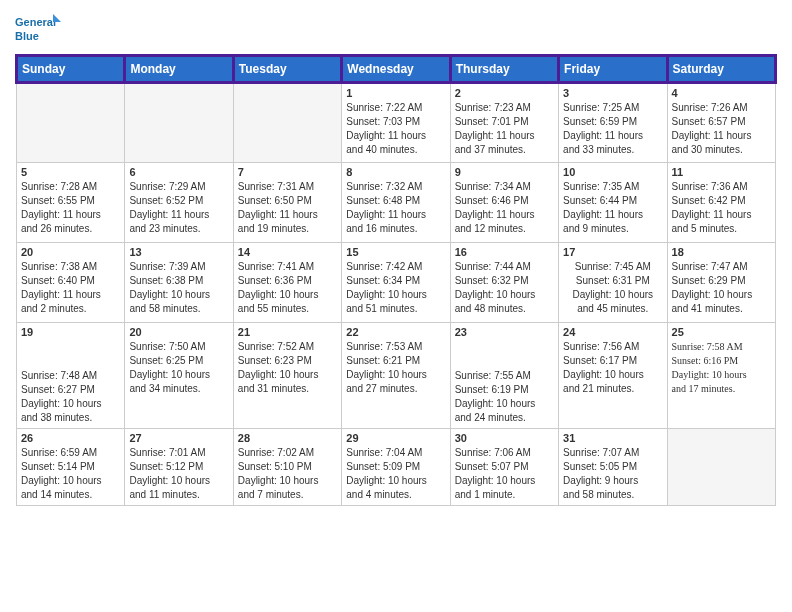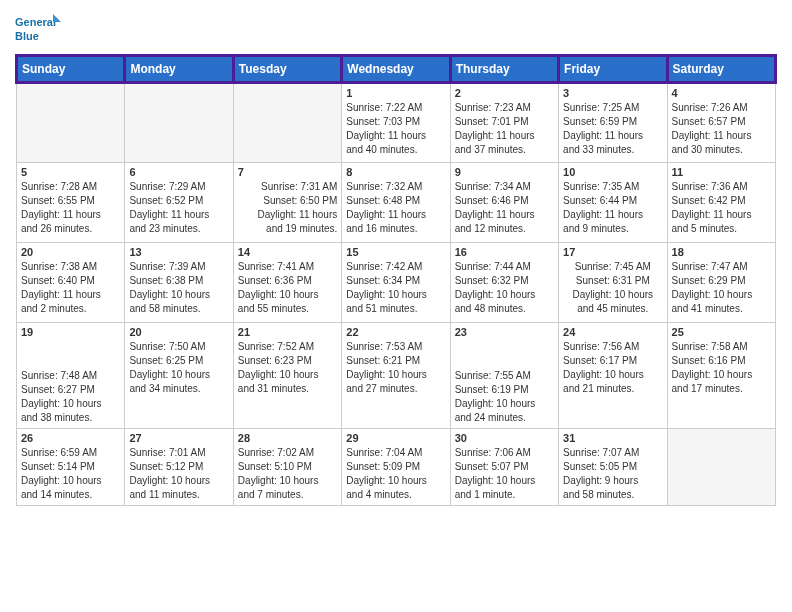--- a/index.html
+++ b/index.html
@@ -154,21 +154,21 @@
           </td>
           <td>
             <span class="day-num">6</span>
             <div class="day-info" style="white-space: pre-line;">Sunrise: 7:29 AM
 Sunset: 6:52 PM
 Daylight: 11 hours
 and 23 minutes.</div>
           </td>
           <td>
             <span class="day-num">7</span>
-            <div class="day-info" style="white-space: pre-line; text-align: right;">Sunrise: 7:31 AM
+            <div class="day-info" style="white-space: pre-line;">Sunrise: 7:31 AM
 Sunset: 6:50 PM
 Daylight: 11 hours
 and 19 minutes.</div>
           </td>
           <td>
             <span class="day-num">8</span>
             <div class="day-info" style="white-space: pre-line;">Sunrise: 7:32 AM
 Sunset: 6:48 PM
 Daylight: 11 hours
 and 16 minutes.</div>
@@ -284,21 +284,21 @@
           </td>
           <td>
             <span class="day-num">24</span>
             <div class="day-info" style="white-space: pre-line;">Sunrise: 7:56 AM
 Sunset: 6:17 PM
 Daylight: 10 hours
 and 21 minutes.</div>
           </td>
           <td>
             <span class="day-num">25</span>
-            <div class="day-info" style="white-space: pre-line;">Sunrise: 7:58 AM
+            <div class="day-info" style="white-space: pre-line; font-family: Liberation Serif, serif;">Sunrise: 7:58 AM
 Sunset: 6:16 PM
 Daylight: 10 hours
 and 17 minutes.</div>
           </td>
         </tr>
         <tr>
           <td>
             <span class="day-num">26</span>
             <div class="day-info" style="white-space: pre-line;">Sunrise: 6:59 AM
 Sunset: 5:14 PM

